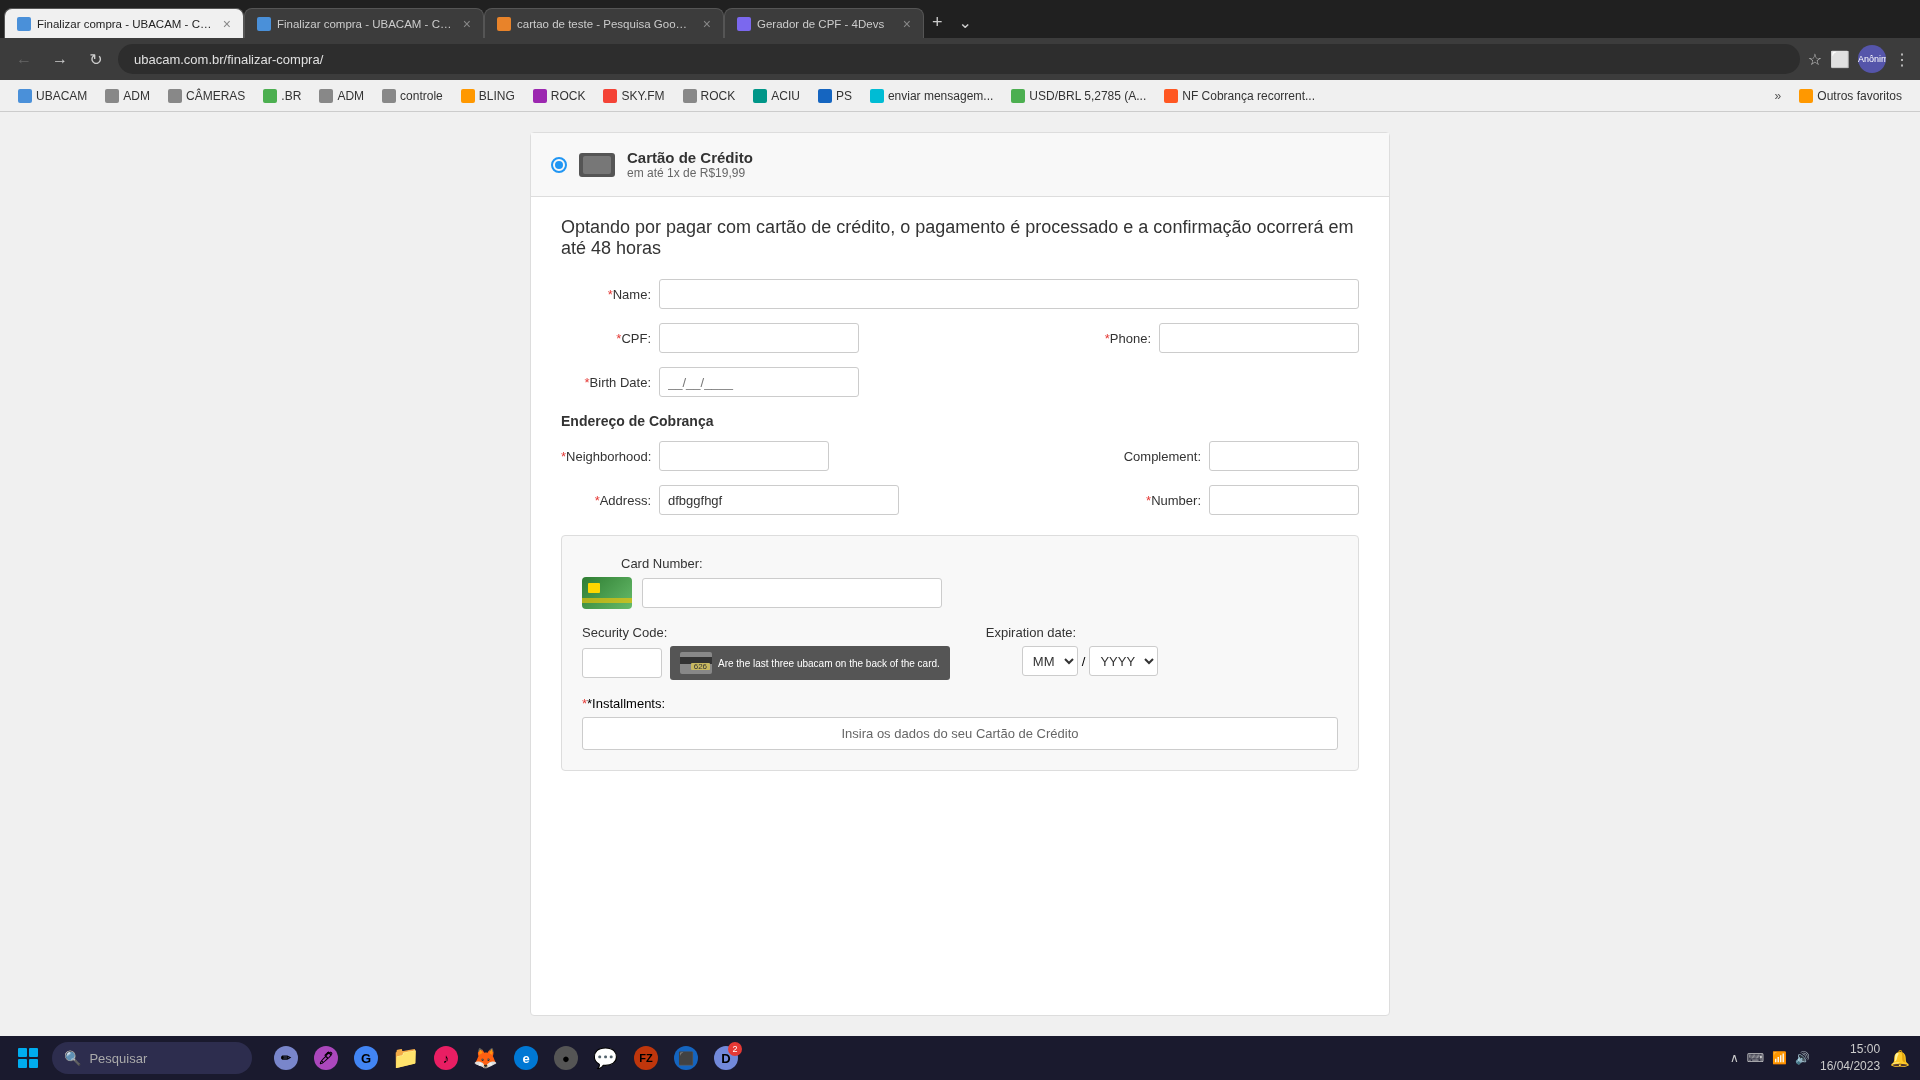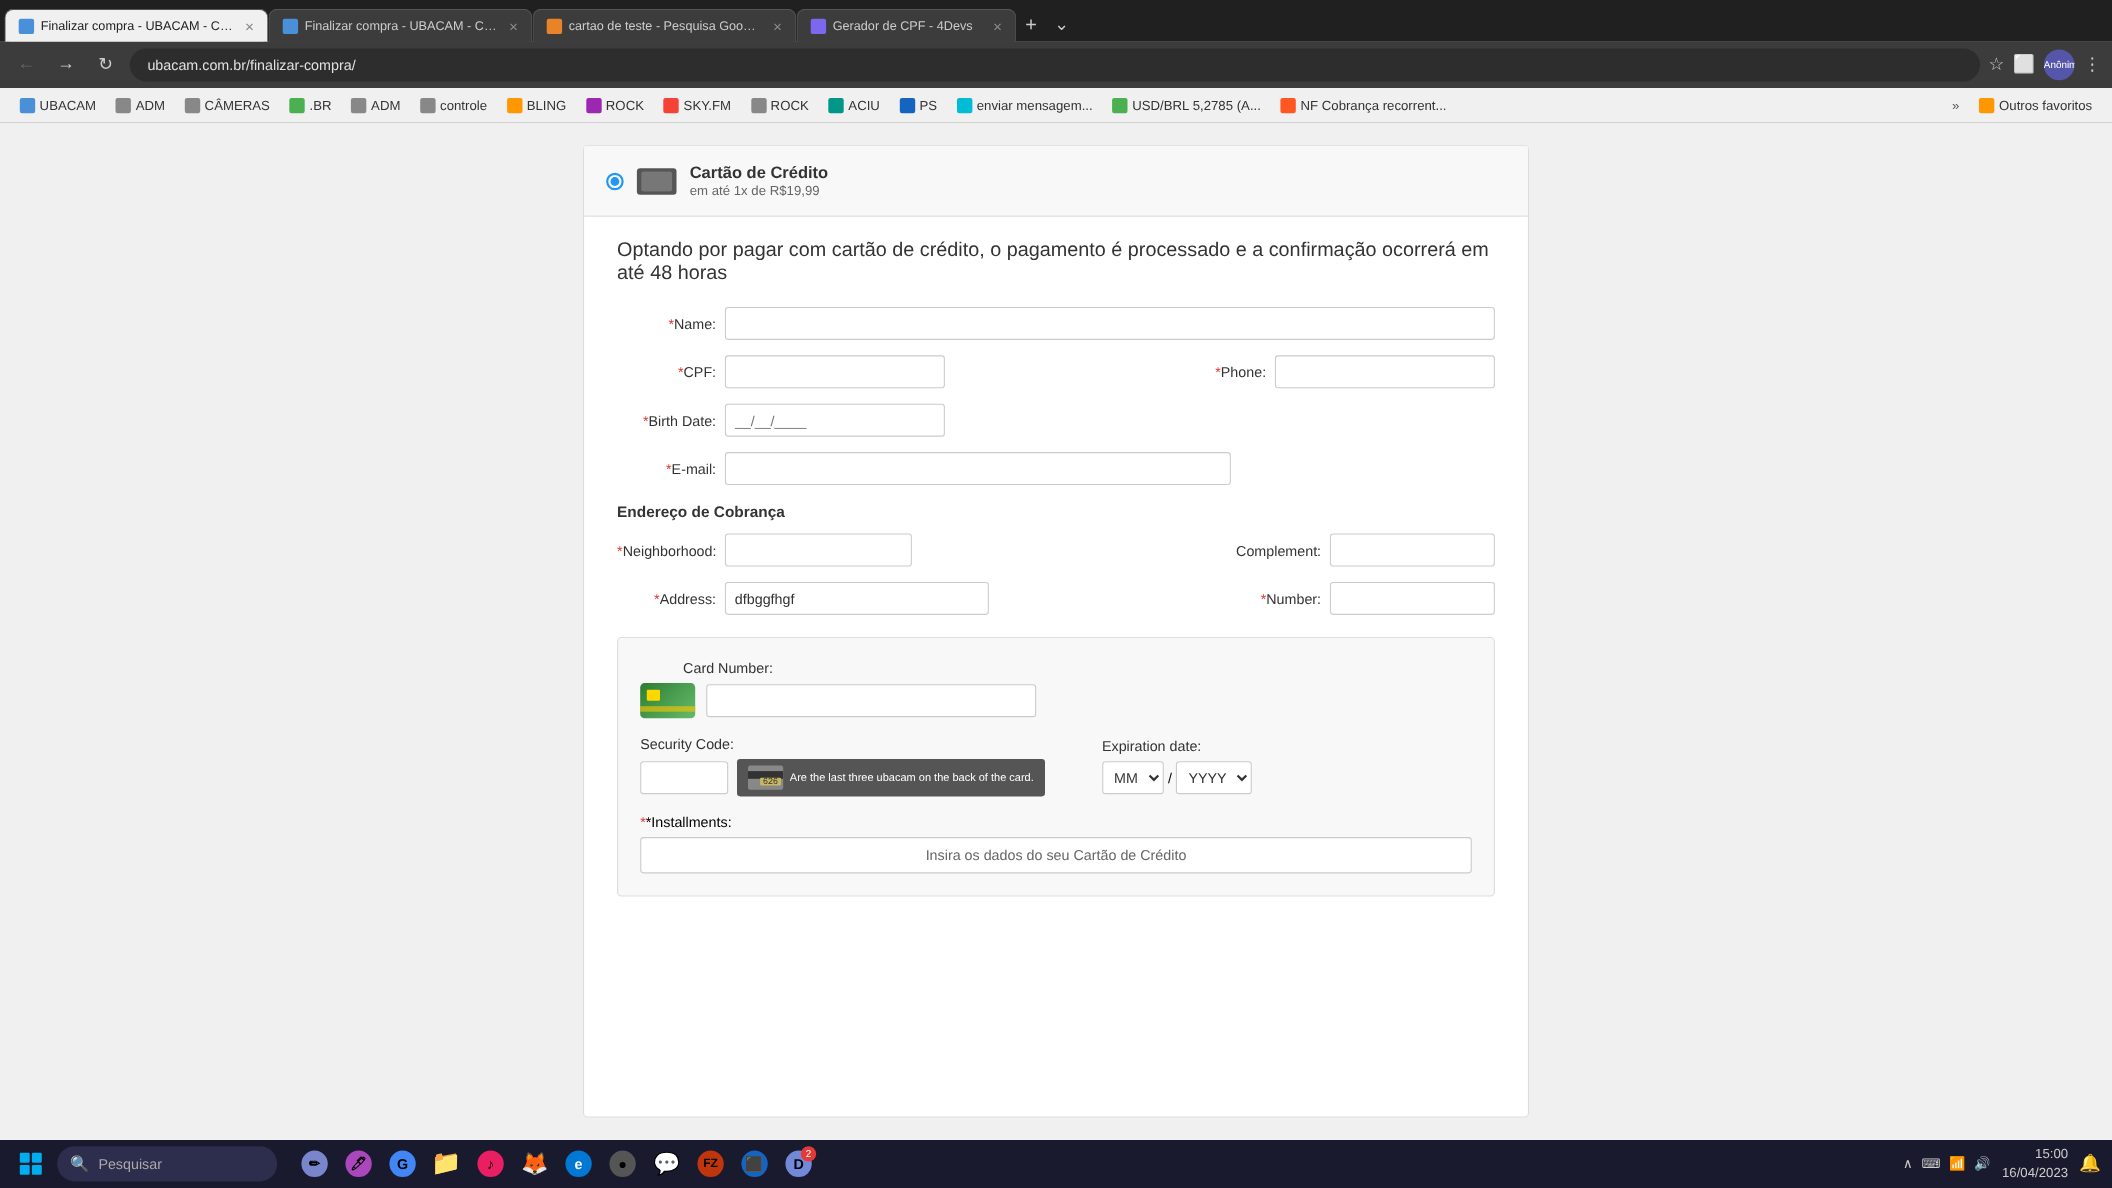--- a/index.html
+++ b/index.html
@@ -67,33 +67,33 @@
     
     .card-section { background: #f8f8f8; border: 1px solid #ddd; border-radius: 4px; padding: 20px; margin-top: 20px; }
 
     .card-number-row { display: flex; align-items: center; gap: 12px; margin-bottom: 16px; }
     .card-number-label { font-size: 13px; color: #333; margin-left: 39px; }
     .card-visual { width: 50px; height: 32px; background: linear-gradient(135deg, #2e7d32, #66bb6a); border-radius: 4px; display: flex; align-items: flex-end; padding: 4px; gap: 2px; flex-shrink: 0; position: relative; }
     .card-chip { width: 12px; height: 10px; background: #ffd700; border-radius: 1px; position: absolute; top: 6px; left: 6px; }
     .card-stripe { width: 100%; height: 5px; background: rgba(255,200,0,0.6); position: absolute; bottom: 6px; left: 0; }
     .card-number-input { border: 1px solid #ccc; border-radius: 3px; padding: 5px 8px; font-size: 13px; height: 30px; width: 300px; background: white; }
 
-    .security-expiry-row { display: flex; align-items: center; gap: 52px; }
+    .security-expiry-row { display: flex; align-items: flex-start; gap: 36px; }
     .security-block { display: flex; flex-direction: column; gap: 6px; }
     .security-label { font-size: 13px; color: #333; }
     .security-input-row { display: flex; align-items: center; gap: 8px; }
     .security-input { border: 1px solid #ccc; border-radius: 3px; padding: 5px 8px; font-size: 13px; height: 30px; width: 80px; background: white; }
     .security-hint { background: #555; color: white; font-size: 11px; padding: 6px 10px; border-radius: 3px; display: flex; align-items: center; gap: 6px; }
     .hint-card { width: 32px; height: 22px; background: #888; border-radius: 2px; flex-shrink: 0; position: relative; overflow: hidden; }
     .hint-stripe-dark { width: 100%; height: 7px; background: #333; position: absolute; top: 5px; }
     .hint-text { font-size: 10px; line-height: 1.3; }
 
     .expiry-block { display: flex; flex-direction: column; gap: 6px; }
     .expiry-label { font-size: 13px; color: #333; }
-    .expiry-selects { display: flex; align-items: center; gap: 4px; }
+    .expiry-selects { display: flex; align-items: center; gap: 4px; margin-left: 36px; }
     .expiry-select { border: 1px solid #ccc; border-radius: 3px; padding: 4px 6px; font-size: 13px; height: 30px; background: white; color: #333; cursor: pointer; }
 
     .installments-row { margin-top: 16px; }
     .installments-info { background: white; border: 1px solid #ccc; border-radius: 3px; padding: 8px 12px; font-size: 13px; color: #666; text-align: center; margin-top: 6px; }
 
     
     .taskbar { position: fixed; bottom: 0; left: 0; width: 1920px; height: 44px; background: #1a1a2e; display: flex; align-items: center; padding: 0 10px; gap: 6px; z-index: 100; }
     .taskbar-start { width: 36px; height: 36px; display: flex; align-items: center; justify-content: center; cursor: pointer; }
     .win-logo { width: 20px; height: 20px; display: grid; grid-template-columns: 1fr 1fr; gap: 2px; }
     .win-sq { border-radius: 1px; }
@@ -256,24 +256,20 @@
         <div style="flex:1;"></div>
         <label class="form-label" style="min-width:60px;"><span style="color:#e53935">*</span>Phone:</label>
         <input type="text" class="form-input" style="width: 200px;" value="">
       </div>
 
       <div class="form-row">
         <label class="form-label"><span style="color:#e53935">*</span>Birth Date:</label>
         <input type="text" class="form-input" style="width: 200px;" placeholder="__/__/____">
       </div>
 
-      <div class="form-row">
-        <label class="form-label"><span style="color:#e53935">*</span>E-mail:</label>
-        <input type="text" class="form-input" style="width: 460px;" value="">
-      </div>
 
       <div class="section-title">Endereço de Cobrança</div>
 
       <div class="form-row">
         <label class="form-label"><span style="color:#e53935">*</span>Neighborhood:</label>
         <input type="text" class="form-input" style="width: 170px;" value="">
         <div style="flex:1;"></div>
         <label class="form-label" style="min-width:90px;">Complement:</label>
         <input type="text" class="form-input" style="width: 150px;" value="">
       </div>

